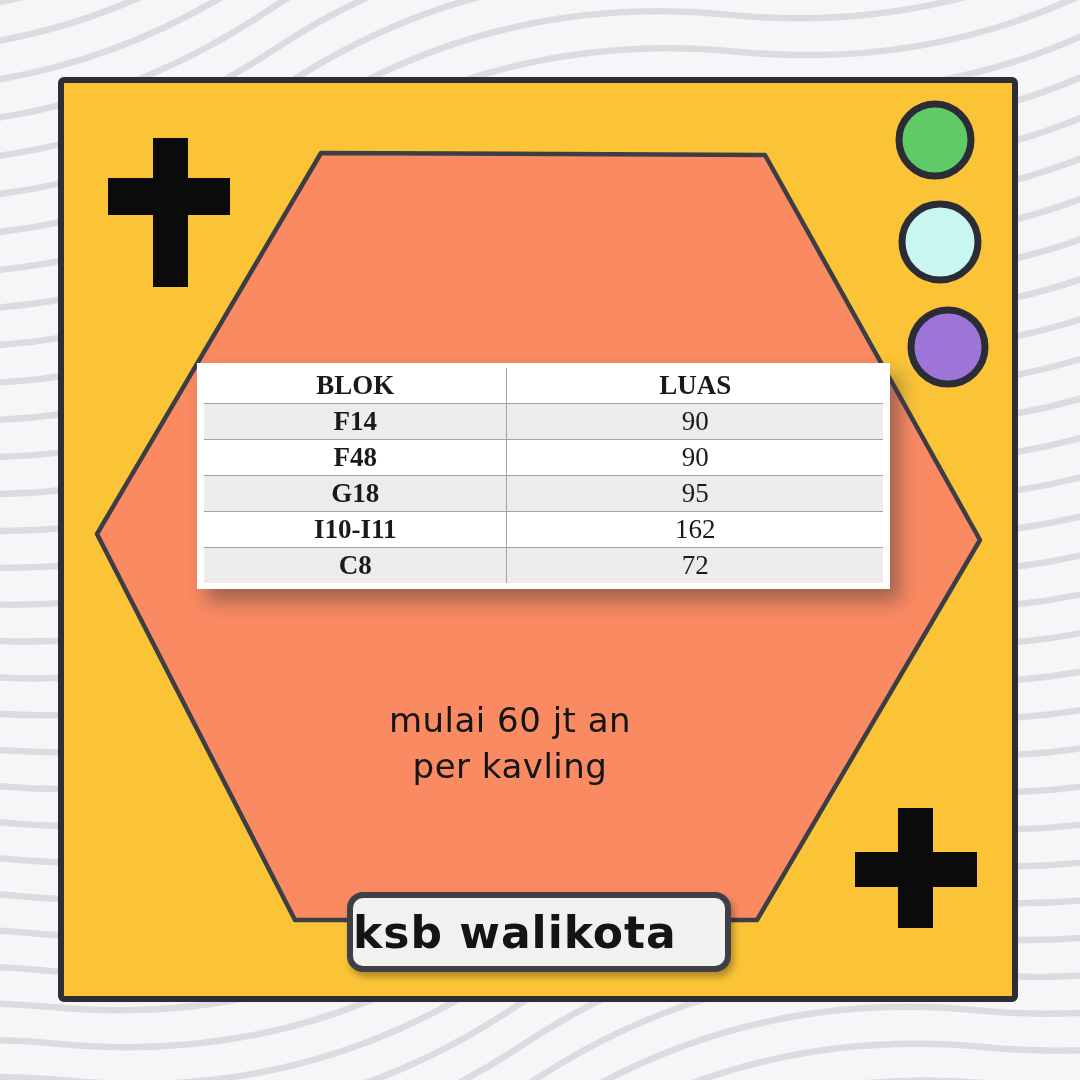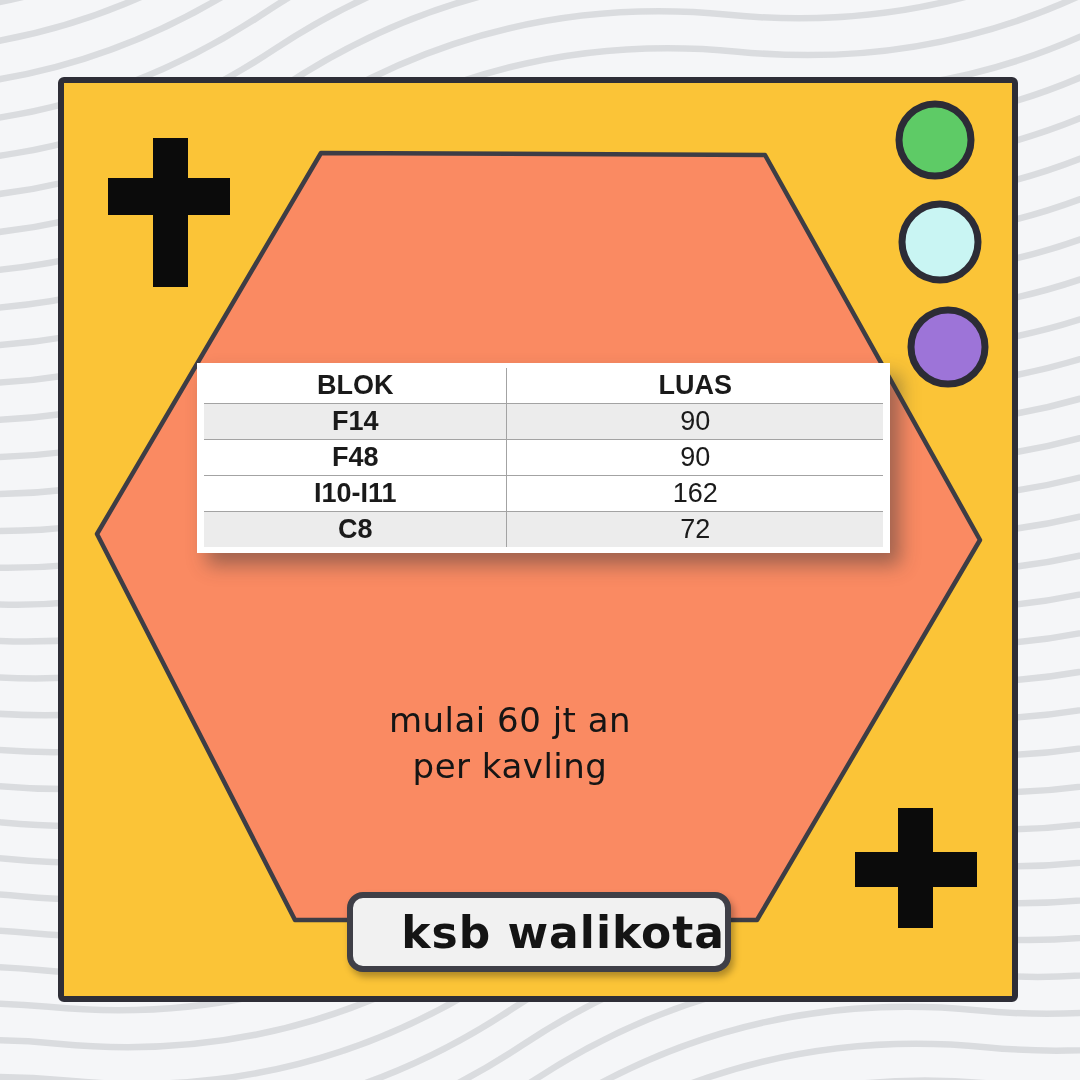--- a/index.html
+++ b/index.html
@@ -42,21 +42,21 @@
     left: 197px; top: 363px;
     width: 693px;
     box-sizing: border-box;
     background: #ffffff;
     padding: 5px 7px 6px 7px;
     box-shadow: 10px 12px 18px rgba(50,50,55,0.45);
   }
   table.price-table {
     width: 100%;
     border-collapse: collapse;
-    font-family: Liberation Sans, sans-serif;
+    font-family: Liberation Serif, serif;
     color: #1a1a1a;
   }
   table.price-table th,
   table.price-table td {
     height: 35px;
     padding: 0;
     text-align: center;
     vertical-align: middle;
     font-size: 27px;
   }
@@ -86,21 +86,21 @@
   .project-label {
     position: absolute;
     left: 347px; top: 892px;
     width: 384px; height: 80px;
     box-sizing: border-box;
     background: #f1f1f1;
     border: 6px solid #3f3f47;
     border-radius: 16px;
     display: flex;
     align-items: center;
-    justify-content: flex-end;
+    justify-content: flex-start;
     font-size: 44px;
     font-weight: bold;
     letter-spacing: 1px;
     color: #141414;
     box-shadow: 3px 5px 7px rgba(0,0,0,0.3);
   }
 </style>
 </head>
 <body>
 
@@ -200,20 +200,24 @@
       </thead>
       <tbody>
           <tr class="alt">
             <td class="blok">F14</td>
             <td class="luas">90</td>
           </tr>
           <tr>
             <td class="blok">F48</td>
             <td class="luas">90</td>
           </tr>
+          <tr class="alt">
+            <td class="blok">G18</td>
+            <td class="luas">95</td>
+          </tr>
           <tr>
             <td class="blok">I10-I11</td>
             <td class="luas">162</td>
           </tr>
           <tr class="alt">
             <td class="blok">C8</td>
             <td class="luas">72</td>
           </tr>
         </tbody>
     </table>

